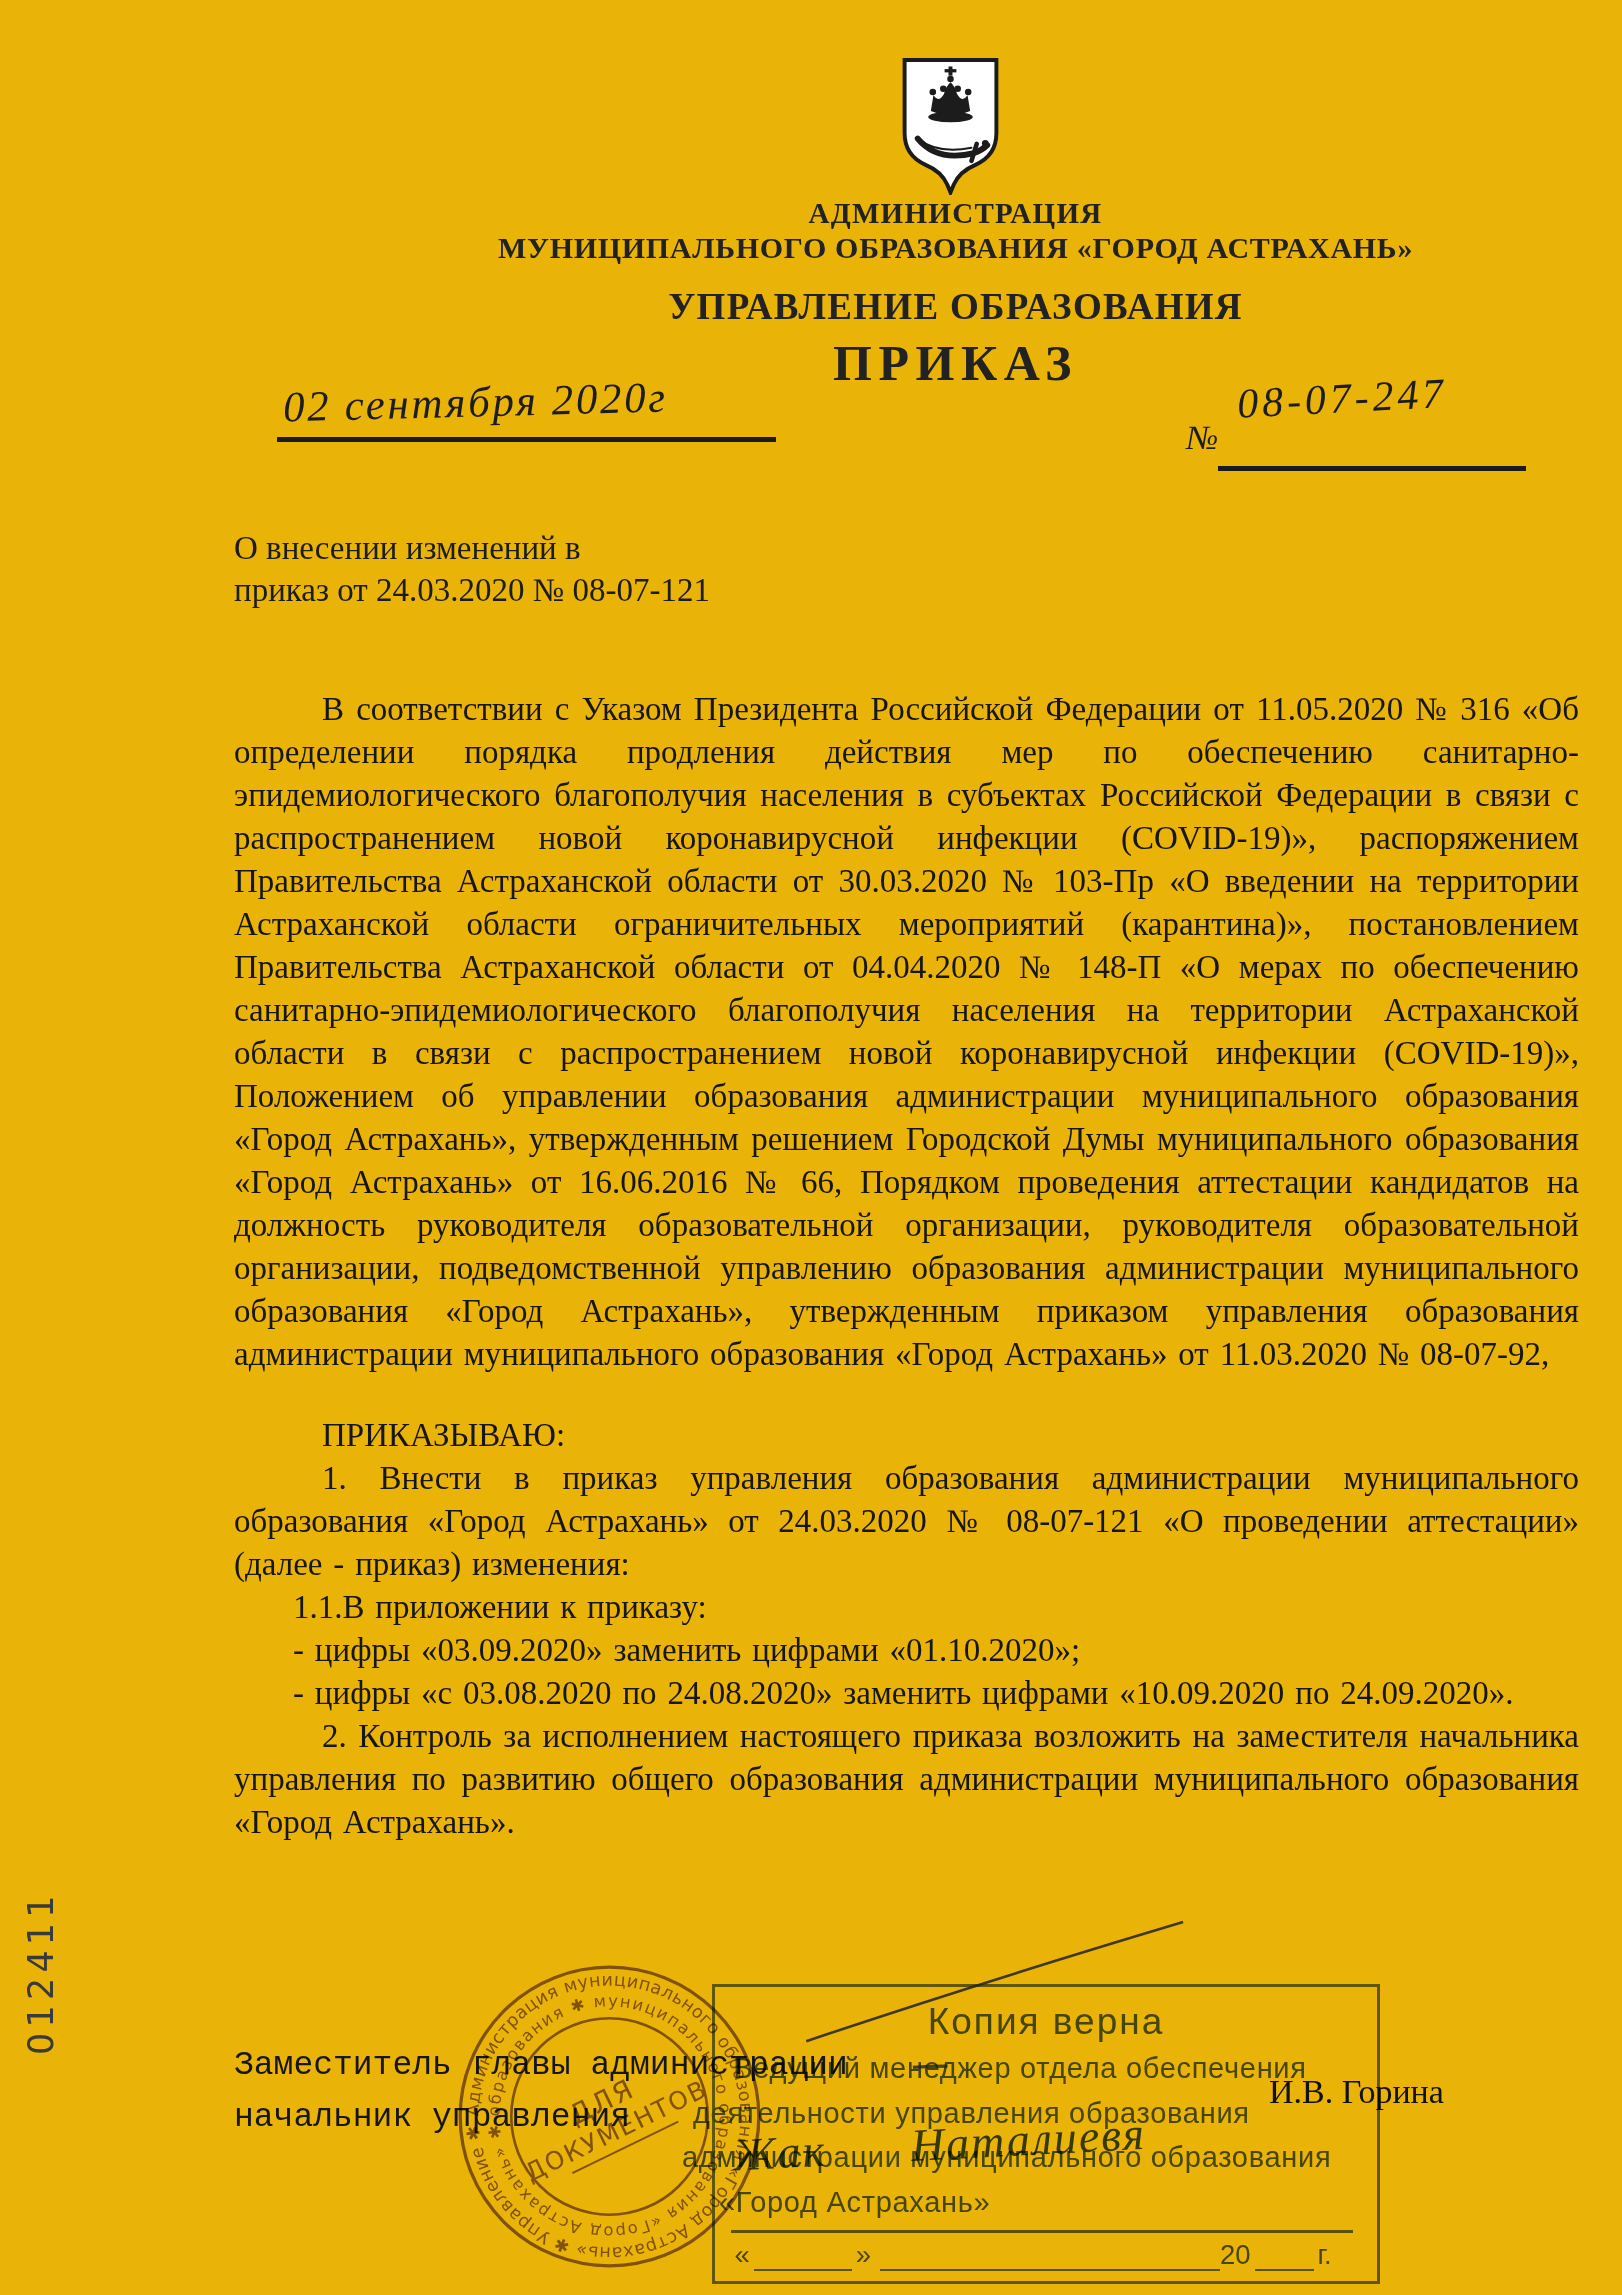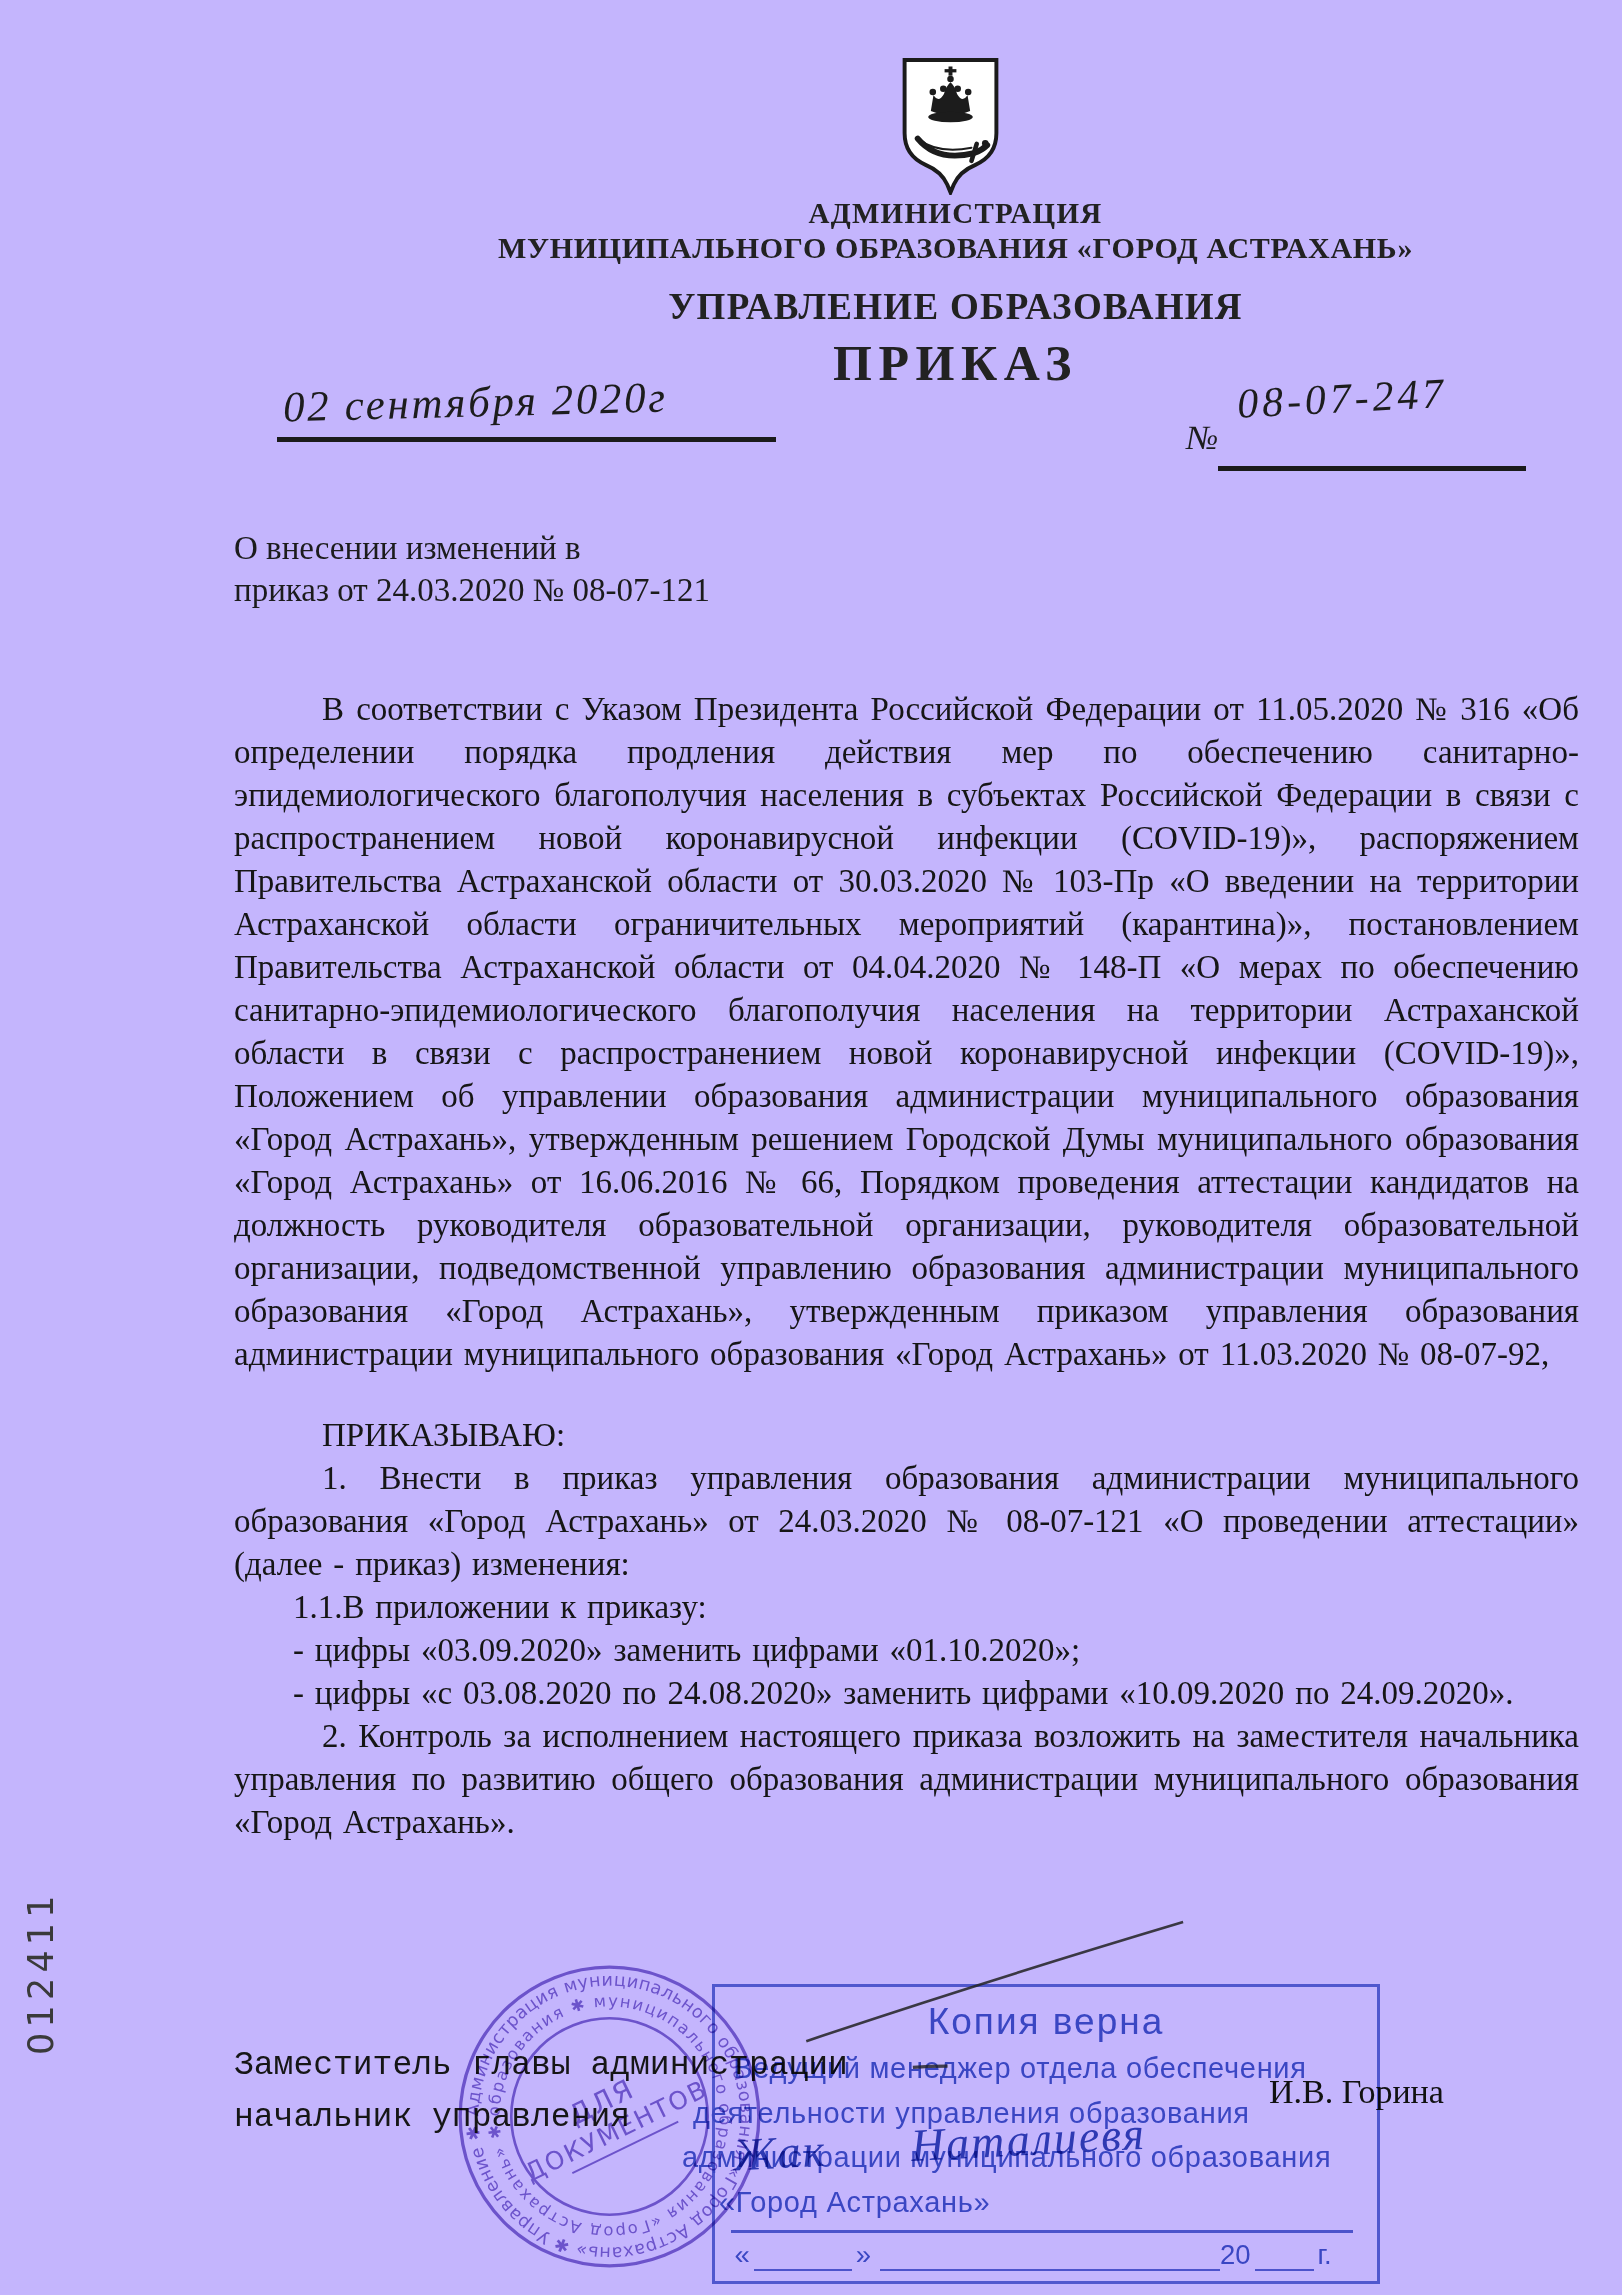--- a/index.html
+++ b/index.html
@@ -1,20 +1,20 @@
 <!DOCTYPE html>
 <html lang="ru" style="font-size:10.5px"><head>
 <meta charset="utf-8">
 <style>
   html,body{margin:0;padding:0;background:#e8e8e6;}
   #page{
     position:relative;
     width:1623px;height:2295px;
     margin:0 auto;
-    background:#c4b5fd;
+    background:#eab308;
     overflow:hidden;
     font-family:"Liberation Serif","DejaVu Serif",serif;
     color:#1c1c1c;
   }
   
   #crest{position:absolute;left:898px;top:56px;width:105px;height:139px;}
   #org-block{
     position:absolute;left:288px;top:196px;width:1335px;
     text-align:center;font-weight:bold;color:#222;
   }

